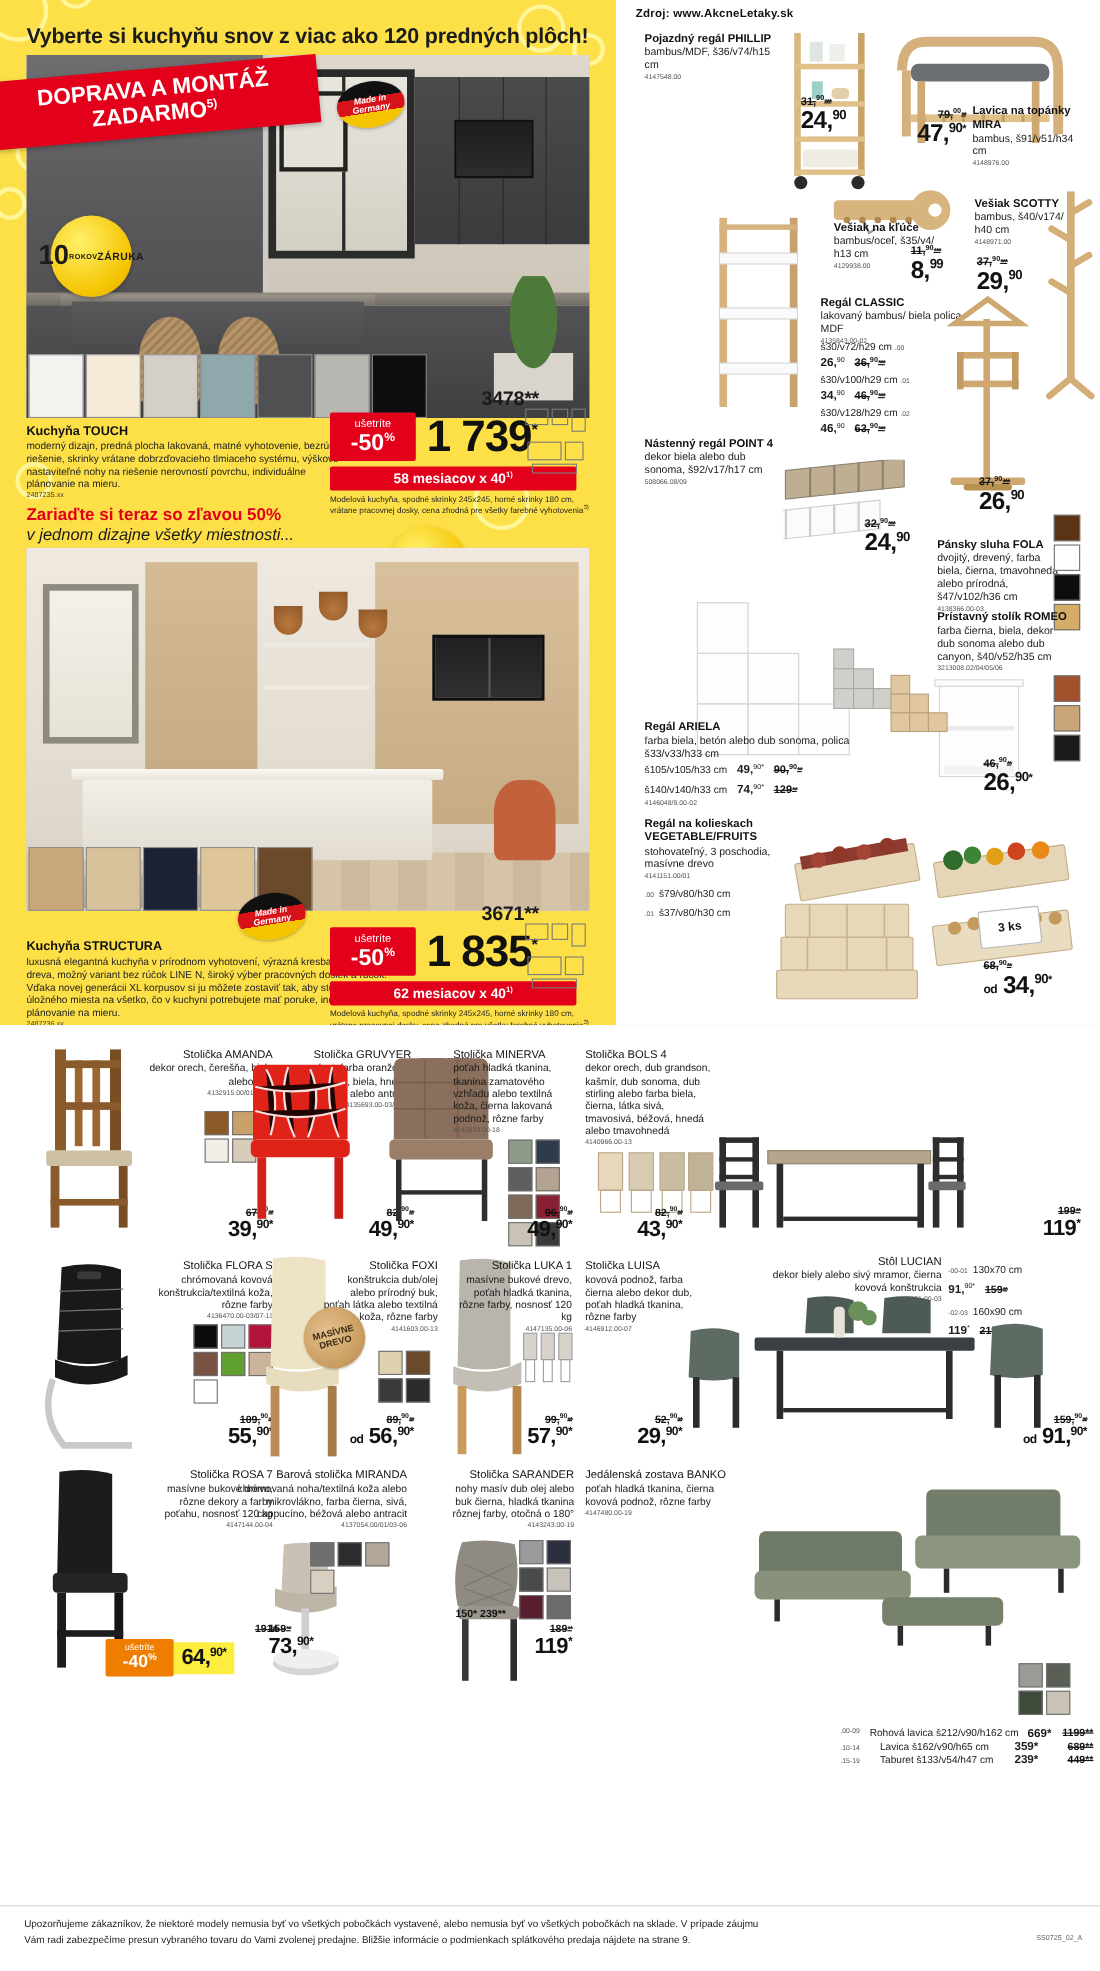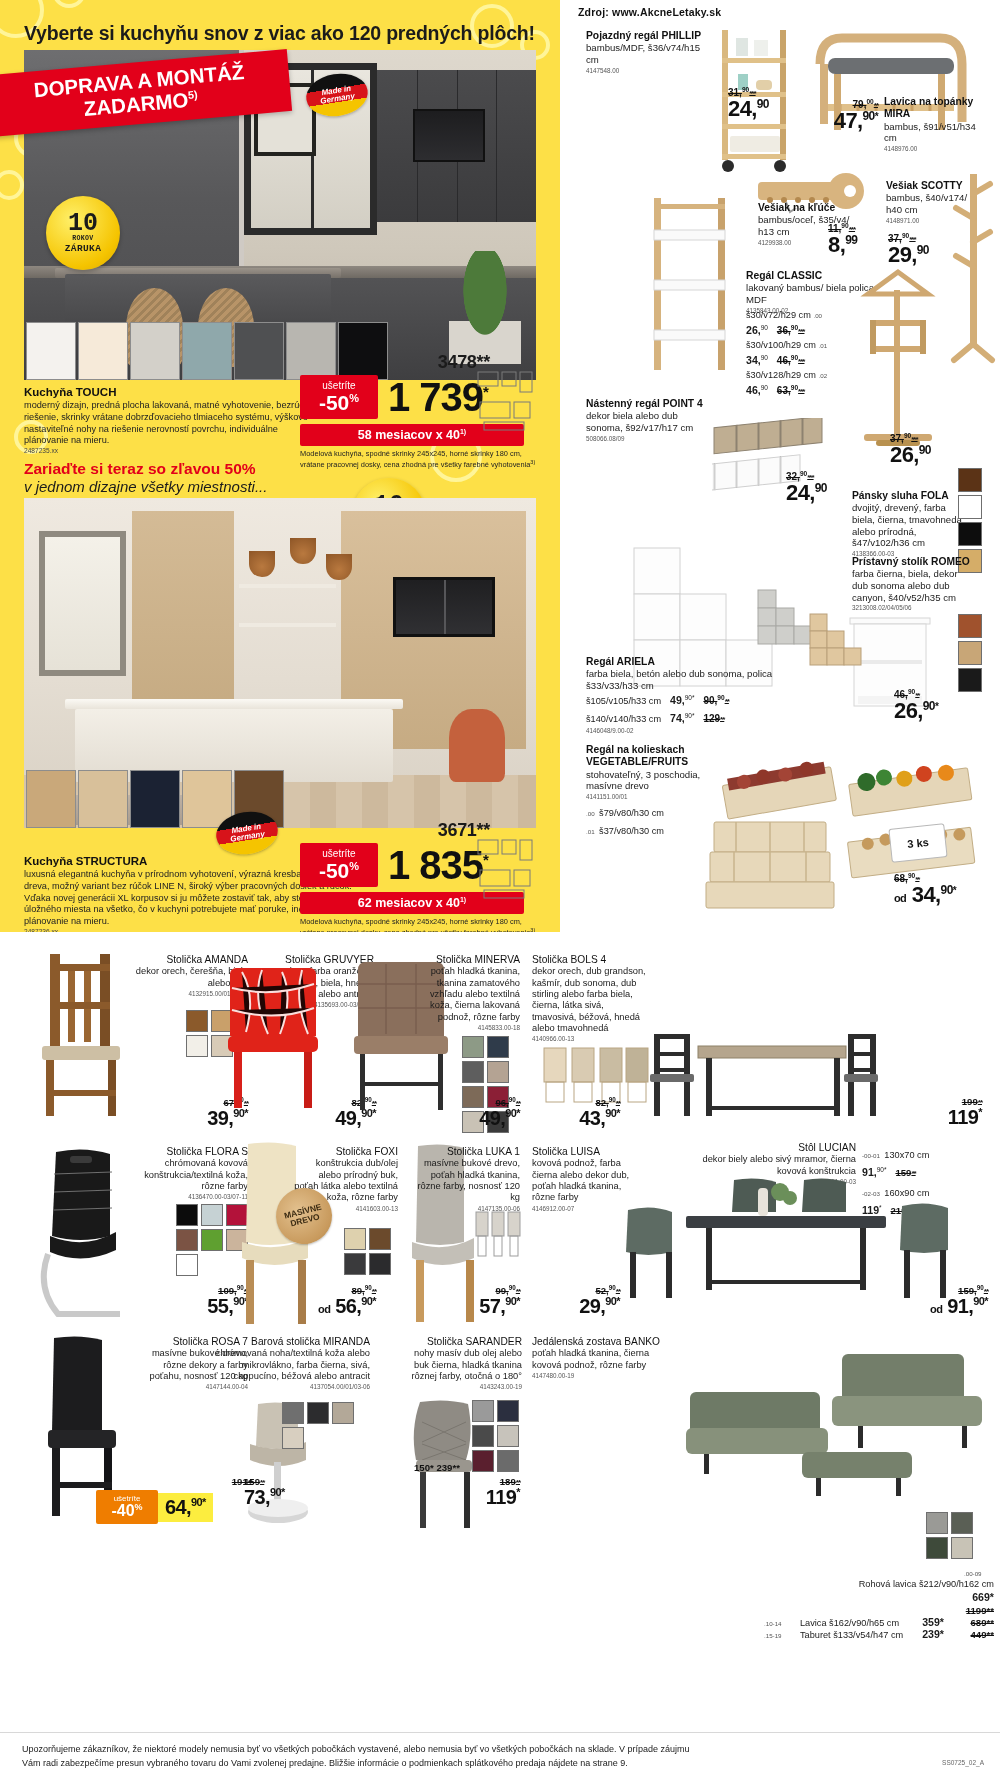--- a/index.html
+++ b/index.html
@@ -88,21 +88,21 @@
     display: flex; flex-direction: column; align-items: center; justify-content: center;
     text-align: center; box-shadow: 0 2px 5px rgba(0,0,0,.25);
   }
   .ribbon sup { font-size: 11px; }
 
   
   .badge10 {
     position: absolute; width: 74px; height: 74px; border-radius: 50%;
     background: radial-gradient(circle at 36% 32%, #fff06a, #f5c400 68%, #d9a800);
     color: #1b1b1b; text-align: center; box-shadow: 0 2px 4px rgba(0,0,0,.28);
-    display:flex; flex-direction:column; justify-content:center;font-family:Liberation Mono, monospace;
+    display:flex; flex-direction:row; align-items:center; justify-content:center;
   }
   .badge10 .n { font-size: 25px; font-weight: bold; line-height: .95; }
   .badge10 .r { font-size: 6.6px; font-weight: bold; letter-spacing:.3px; }
   .badge10 .z { font-size: 9.5px; font-weight: bold; letter-spacing:.4px; margin-top:1px;}
   .badge-k1 { left: 46px; top: 196px; }
   .badge-k2 { left: 352px; top: 478px; }
 
   
   .mig {
     position: absolute; width: 62px; height: 42px; border-radius: 50%;
@@ -752,21 +752,21 @@
         <line x1="18" y1="30" x2="104" y2="30"></line>
           <line x1="18" y1="54" x2="104" y2="54"></line>
         <line x1="46" y1="10" x2="46" y2="80"></line>
           <line x1="76" y1="10" x2="76" y2="80"></line>
       </g>
       <rect x="14" y="82" width="94" height="18" rx="4" fill="#9a7e68"></rect>
       <rect x="20" y="100" width="5" height="56" fill="#2e2e2e"></rect>
         <rect x="98" y="100" width="5" height="56" fill="#2e2e2e"></rect>
       <rect x="20" y="128" width="82" height="4" fill="#2e2e2e"></rect>
     </svg>
-    <div class="cell" style="left:412px; top:22px; width:108px; text-align:right;">
+    <div class="cell" style="left:412px; top:22px; width:108px; text-align:left;">
       <div class="cname">Stolička MINERVA</div>
       <div class="cdesc">poťah hladká tkanina, tkanina zamatového vzhľadu alebo textilná koža, čierna lakovaná podnož, rôzne farby</div>
       <div class="ccode">4145833.00-18</div>
     </div>
     <div class="cell chipsRow" style="left:462px; top:104px; width:50px;">
       <div class="chip-s" style="background:#8d9a86"></div>
         <div class="chip-s" style="background:#2f3b4a"></div>
       <div class="chip-s" style="background:#5e5e5e"></div>
         <div class="chip-s" style="background:#b4a393"></div>
       <div class="chip-s" style="background:#7d6a58"></div>
@@ -1062,21 +1062,21 @@
           <rect x="214" y="142" width="5" height="18" fill="#2b2b2b"></rect>
       </g>
     </svg>
     <div class="cell chipsRow" style="left:926px; top:580px; width:60px;">
       <div class="chip-s" style="background:#9a9a96"></div>
         <div class="chip-s" style="background:#5a5f55"></div>
       <div class="chip-s" style="background:#3e4a3a"></div>
         <div class="chip-s" style="background:#c8c3b6"></div>
     </div>
     <div class="cell" style="left:764px; top:638px; width:230px;">
-      <div style="display:flex; gap:2px; align-items:flex-end;flex-direction:column;">
+      <div style="display:flex; gap:2px; align-items:flex-start;">
         <span class="tinyidx" style="width:30px;">.00-09</span>
         <span class="varline" style="flex:1;">Rohová lavica š212/v90/h162 cm</span>
         <span class="varline" style="width:34px; text-align:right;"><b>669*</b></span>
         <span class="cold" style="width:44px; text-align:right;">1199**</span>
       </div>
       <div style="display:flex; gap:6px; align-items:baseline;">
         <span class="tinyidx" style="width:30px;">.10-14</span>
         <span class="varline" style="flex:1;">Lavica š162/v90/h65 cm</span>
         <span class="varline" style="width:34px; text-align:right;"><b>359*</b></span>
         <span class="cold" style="width:44px; text-align:right;">689**</span>

